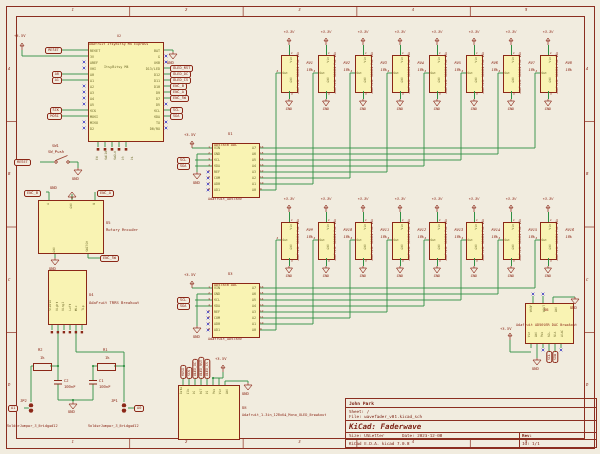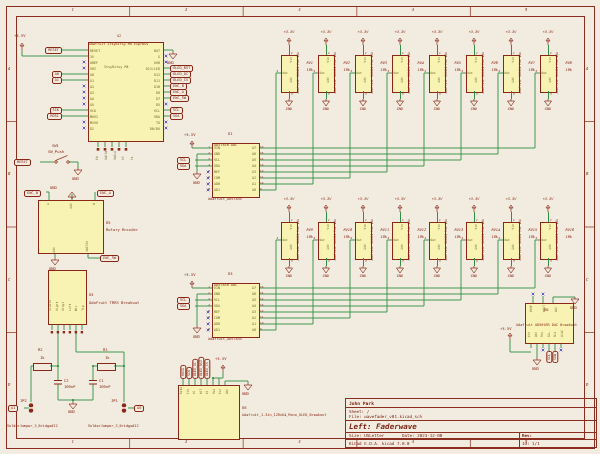--- a/index.html
+++ b/index.html
@@ -763,21 +763,21 @@
   <div class="t" style="left:500px;top:327px">+3.3V</div>
   <div class="t" style="left:570px;top:306px">GND</div>
   <div class="t" style="left:532px;top:367px">GND</div>
 
   <div class="tb">
     <span class="author" style="left:3px;top:2px">John Park</span>
     <div class="r" style="top:8px"></div>
     <span style="left:3px;top:9.5px">Sheet: /</span>
     <span style="left:3px;top:15px">File: wavefader_v01.kicad_sch</span>
     <div class="r" style="top:20.5px"></div>
-    <span class="title" style="left:3px;top:22.5px">Left: Faderwave</span>
+    <span class="title" style="left:3px;top:22.5px">KiCad: Faderwave</span>
     <div class="r" style="top:32.5px"></div>
     <span style="left:3px;top:34px">Size: USLetter</span>
     <span style="left:56px;top:34px">Date: 2023-12-08</span>
     <div class="r" style="top:40px"></div>
     <span style="left:3px;top:41.5px">KiCad E.D.A.  kicad 7.0.8</span>
     <div class="abs" style="left:173px;top:32.5px;bottom:0;border-left:0.7px solid #8b2e20"></div>
     <span style="left:176px;top:34px;font-weight:bold">Rev:</span>
     <span style="left:176px;top:41.5px">Id: 1/1</span>
   </div>
 </div>

